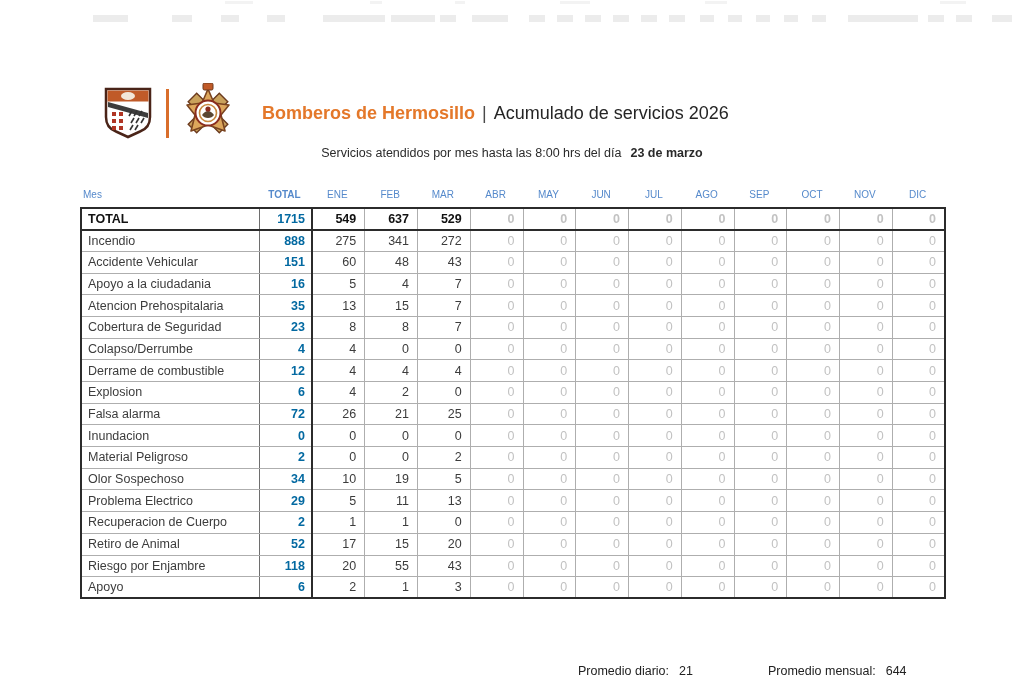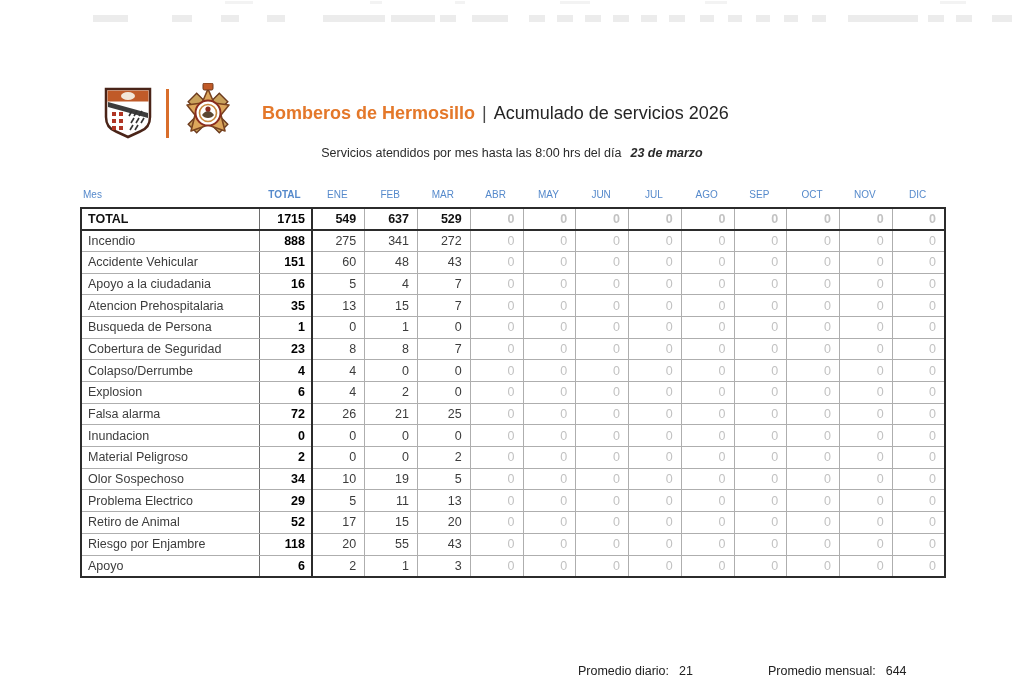--- a/index.html
+++ b/index.html
@@ -16,40 +16,40 @@
   .logo-divider{position:absolute;left:166px;top:89px;width:3px;height:49px;background:#d96e2b;}
   .logo2{position:absolute;left:181px;top:83px;}
 
   .title{position:absolute;left:262px;top:101px;font-size:18px;white-space:nowrap;line-height:24px;}
   .title .t-orange{color:#e4782a;font-weight:bold;}
   .title .t-sep{color:#4a4a4a;font-weight:normal;padding:0 7px;}
   .title .t-dark{color:#252525;text-align:center;}
 
   .subtitle{position:absolute;left:0;top:146px;width:1024px;text-align:center;
             font-size:12.5px;color:#2a2a2a;}
-  .subtitle .date{font-weight:bold;margin-left:9px;font-style:italic;}
+  .subtitle .date{font-weight:bold;margin-left:9px;}
 
   
   .colhead-table{position:absolute;left:80px;top:184px;width:864px;
                  border-collapse:collapse;table-layout:fixed;}
   .colhead-table th{font-size:10px;color:#5589cb;font-weight:normal;
                     text-align:center;height:21px;padding:0;overflow:hidden;}
   .colhead-table th.h-mes{text-align:left;padding-left:3px;}
   .colhead-table th.h-total{font-weight:bold;}
 
   
   .data-table{position:absolute;left:80px;top:207px;width:864px;
               border-collapse:collapse;table-layout:fixed;
               border:2px solid #2b2b2b;}
   .data-table tr{height:21.7px;}
   .data-table td{font-size:12.5px;color:#3c3c3c;border:1px solid #aeaeae;
                  padding:0;overflow:hidden;white-space:nowrap;}
   .data-table td.lbl{text-align:left;padding-left:6px;border-right:1px solid #6e6e6e;}
   .data-table td.num{text-align:right;padding-right:8px;}
-  .data-table td.num.totcol{font-weight:bold;color:#000000;
+  .data-table td.num.totcol{font-weight:bold;color:#0369a1;
                             border-right:2px solid #2b2b2b;padding-right:6px;}
   .data-table tr.total-row td{font-weight:bold;color:#111;
                               border-bottom:2px solid #2b2b2b;}
   .data-table td.num.muted{color:#c2c2c2;}
 
   
   .footer-item{position:absolute;top:664px;font-size:12.5px;color:#222;white-space:nowrap;}
   .footer-item .fval{margin-left:10px;}
   #footer-daily{left:578px;}
   #footer-monthly{left:768px;}
@@ -268,36 +268,20 @@
           <td class="num muted">0</td>
           <td class="num muted">0</td>
           <td class="num muted">0</td>
           <td class="num muted">0</td>
           <td class="num muted">0</td>
           <td class="num muted">0</td>
           <td class="num muted">0</td>
           <td class="num muted">0</td>
         </tr>
         <tr>
-          <td class="lbl">Busqueda de Persona</td>
-          <td class="num totcol">1</td>
-          <td class="num">0</td>
-          <td class="num">1</td>
-          <td class="num">0</td>
-          <td class="num muted">0</td>
-          <td class="num muted">0</td>
-          <td class="num muted">0</td>
-          <td class="num muted">0</td>
-          <td class="num muted">0</td>
-          <td class="num muted">0</td>
-          <td class="num muted">0</td>
-          <td class="num muted">0</td>
-          <td class="num muted">0</td>
-        </tr>
-        <tr>
           <td class="lbl">Cobertura de Seguridad</td>
           <td class="num totcol">23</td>
           <td class="num">8</td>
           <td class="num">8</td>
           <td class="num">7</td>
           <td class="num muted">0</td>
           <td class="num muted">0</td>
           <td class="num muted">0</td>
           <td class="num muted">0</td>
           <td class="num muted">0</td>
@@ -316,20 +300,36 @@
           <td class="num muted">0</td>
           <td class="num muted">0</td>
           <td class="num muted">0</td>
           <td class="num muted">0</td>
           <td class="num muted">0</td>
           <td class="num muted">0</td>
           <td class="num muted">0</td>
           <td class="num muted">0</td>
         </tr>
         <tr>
+          <td class="lbl">Derrame de combustible</td>
+          <td class="num totcol">12</td>
+          <td class="num">4</td>
+          <td class="num">4</td>
+          <td class="num">4</td>
+          <td class="num muted">0</td>
+          <td class="num muted">0</td>
+          <td class="num muted">0</td>
+          <td class="num muted">0</td>
+          <td class="num muted">0</td>
+          <td class="num muted">0</td>
+          <td class="num muted">0</td>
+          <td class="num muted">0</td>
+          <td class="num muted">0</td>
+        </tr>
+        <tr>
           <td class="lbl">Explosion</td>
           <td class="num totcol">6</td>
           <td class="num">4</td>
           <td class="num">2</td>
           <td class="num">0</td>
           <td class="num muted">0</td>
           <td class="num muted">0</td>
           <td class="num muted">0</td>
           <td class="num muted">0</td>
           <td class="num muted">0</td>
@@ -401,20 +401,36 @@
           <td class="num muted">0</td>
           <td class="num muted">0</td>
           <td class="num muted">0</td>
         </tr>
         <tr>
           <td class="lbl">Problema Electrico</td>
           <td class="num totcol">29</td>
           <td class="num">5</td>
           <td class="num">11</td>
           <td class="num">13</td>
+          <td class="num muted">0</td>
+          <td class="num muted">0</td>
+          <td class="num muted">0</td>
+          <td class="num muted">0</td>
+          <td class="num muted">0</td>
+          <td class="num muted">0</td>
+          <td class="num muted">0</td>
+          <td class="num muted">0</td>
+          <td class="num muted">0</td>
+        </tr>
+        <tr>
+          <td class="lbl">Recuperacion de Cuerpo</td>
+          <td class="num totcol">2</td>
+          <td class="num">1</td>
+          <td class="num">1</td>
+          <td class="num">0</td>
           <td class="num muted">0</td>
           <td class="num muted">0</td>
           <td class="num muted">0</td>
           <td class="num muted">0</td>
           <td class="num muted">0</td>
           <td class="num muted">0</td>
           <td class="num muted">0</td>
           <td class="num muted">0</td>
           <td class="num muted">0</td>
         </tr>

